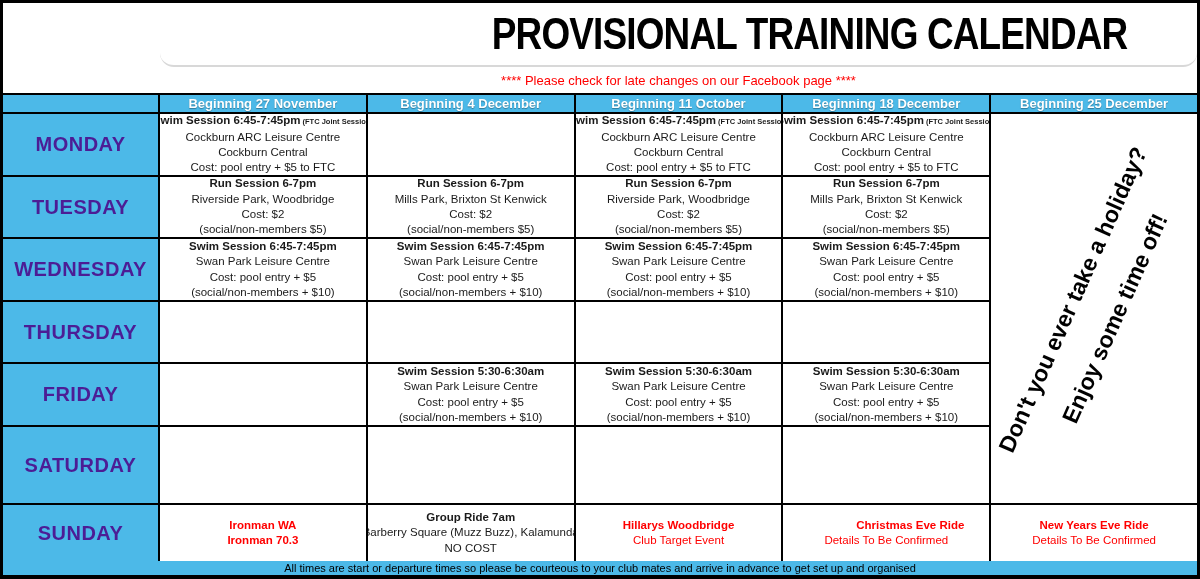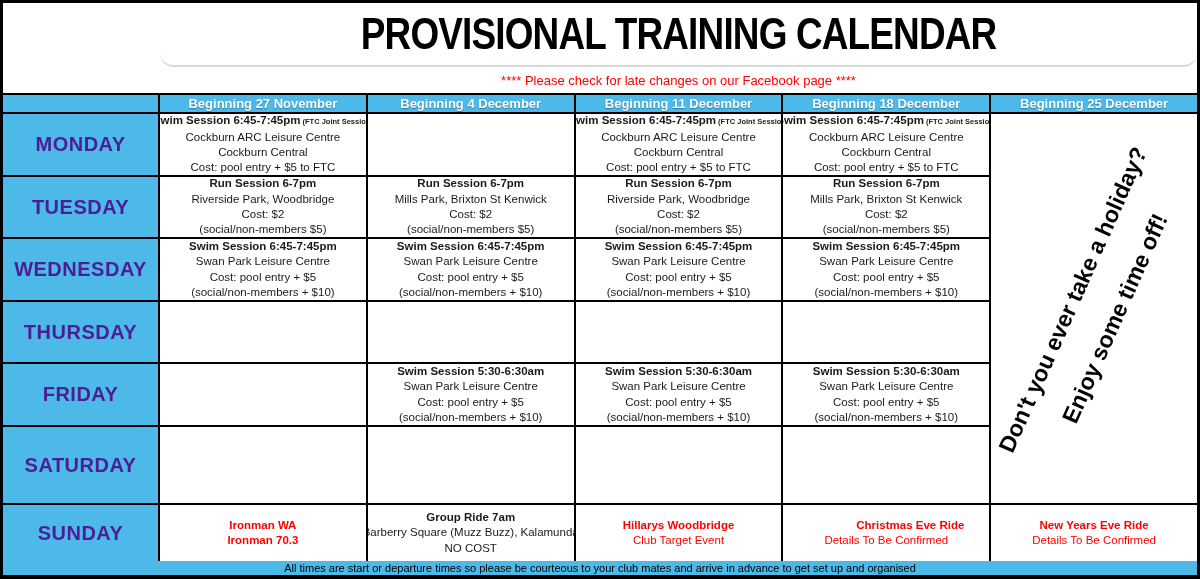--- a/index.html
+++ b/index.html
@@ -9,21 +9,21 @@
     font-family:"Liberation Sans", sans-serif; overflow:hidden;
   }
   
   .logo-box {
     position:absolute; top:0; left:0; width:157px; height:100px;
     background:#fff; border-right:3px solid #000; border-bottom:3px solid #000;
     box-sizing:border-box; z-index:5; overflow:hidden;
   }
   
   .head { position:absolute; left:157px; top:0; right:0; height:90px; }
-  .title-row { height:62px; border-bottom:2px solid #d8d8d8; display:flex; align-items:center; justify-content:center;border-radius:14px; }
+  .title-row { height:62px; border-bottom:2px solid #d8d8d8; display:flex; align-items:center; justify-content:flex-end;border-radius:14px; }
   .title {
     font-weight:bold; font-size:45px; color:#000; white-space:nowrap;
     transform:scaleX(0.82); letter-spacing:-1px;
   }
   .notice-row { height:26px; display:flex; align-items:center; justify-content:center; }
   .notice { color:var(--red,#f00); font-weight:normal; font-size:13px; white-space:nowrap; }
   
   .grid {
     position:absolute; left:0; right:0; top:90px; height:468px; box-sizing:border-box;
     display:grid; grid-template-columns:155px repeat(5,1fr);
@@ -73,21 +73,21 @@
     </div>
     <div class="notice-row">
       <div class="notice">****  Please check for late changes on our Facebook page  ****</div>
     </div>
   </div>
 
   <div class="grid">
       <div class="hcell"></div>
       <div class="hcell">Beginning 27 November</div>
       <div class="hcell">Beginning 4 December</div>
-      <div class="hcell">Beginning 11 December</div>
+      <div class="hcell">Beginning 11 October</div>
       <div class="hcell">Beginning 18 December</div>
       <div class="hcell">Beginning 25 December</div>
       <div class="daycell">MONDAY</div>
       <div class="ccell">
         <div class="line b"><span>Swim Session 6:45-7:45pm</span><span class="sub">(FTC Joint Session)</span></div>
         <div class="line"><span>Cockburn ARC Leisure Centre</span></div>
         <div class="line"><span>Cockburn Central</span></div>
         <div class="line"><span>Cost: pool entry + $5 to FTC</span></div>
       </div>
       <div class="ccell"></div>

